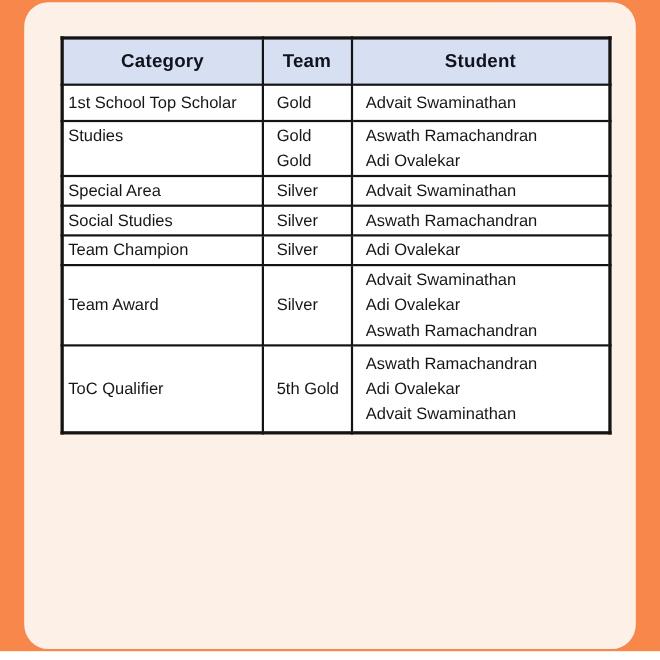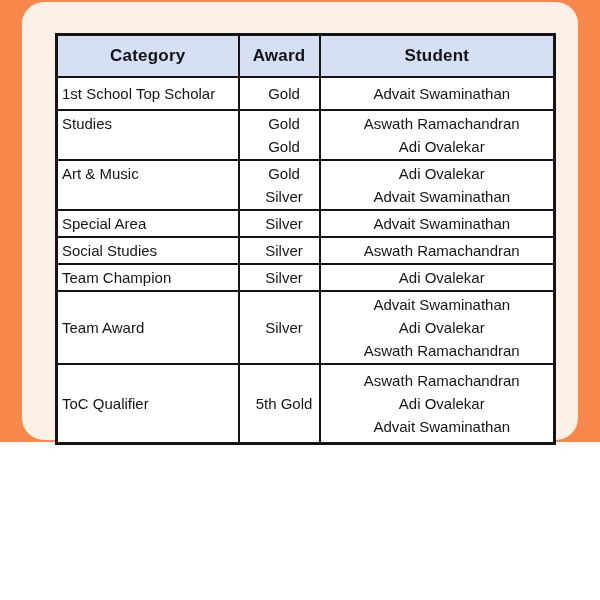--- a/index.html
+++ b/index.html
@@ -6,21 +6,21 @@
     margin: 0;
     padding: 0;
     width: 600px;
     height: 600px;
     overflow: hidden;
     font-family: "Liberation Sans", sans-serif;
   }
   .page-bg {
     position: relative;
     width: 600px;
-    height: 442px;
+    height: 592px;
     background: #f7874a;
   }
   .card {
     position: absolute;
     left: 22px;
     right: 22px;
     top: 2px;
     bottom: 2px;
     background: #fdf0e6;
     border-radius: 22px;
@@ -55,21 +55,21 @@
     line-height: 23px;
     padding: 1px 2px;
     vertical-align: top;
   }
   table.results td.cat {
     text-align: left;
     padding-left: 4px;
   }
   table.results td.award,
   table.results td.student {
-    text-align: center;
+    text-align: left;
     padding-left: 12px;
   }
   tr.v-middle td.cat,
   tr.v-middle td.award {
     vertical-align: middle;
   }
   tr.row-tall td { padding-top: 4px; padding-bottom: 4px; }
 </style>
 </head>
 <body>
@@ -78,21 +78,21 @@
   <div class="card"></div>
   <table class="results">
     <colgroup>
       <col class="col-category">
       <col class="col-award">
       <col class="col-student">
     </colgroup>
     <thead>
       <tr>
         <th>Category</th>
-        <th>Award</th>
+        <th>Team</th>
         <th>Student</th>
       </tr>
     </thead>
     <tbody>
         <tr class="row-tall">
           <td class="cat">1st School Top Scholar</td>
           <td class="award">
             <div>Gold</div>
           </td>
           <td class="student">
@@ -101,31 +101,20 @@
         </tr>
         <tr>
           <td class="cat">Studies</td>
           <td class="award">
             <div>Gold</div>
             <div>Gold</div>
           </td>
           <td class="student">
             <div>Aswath Ramachandran</div>
             <div>Adi Ovalekar</div>
-          </td>
-        </tr>
-        <tr>
-          <td class="cat">Art &amp; Music</td>
-          <td class="award">
-            <div>Gold</div>
-            <div>Silver</div>
-          </td>
-          <td class="student">
-            <div>Adi Ovalekar</div>
-            <div>Advait Swaminathan</div>
           </td>
         </tr>
         <tr>
           <td class="cat">Special Area</td>
           <td class="award">
             <div>Silver</div>
           </td>
           <td class="student">
             <div>Advait Swaminathan</div>
           </td>

